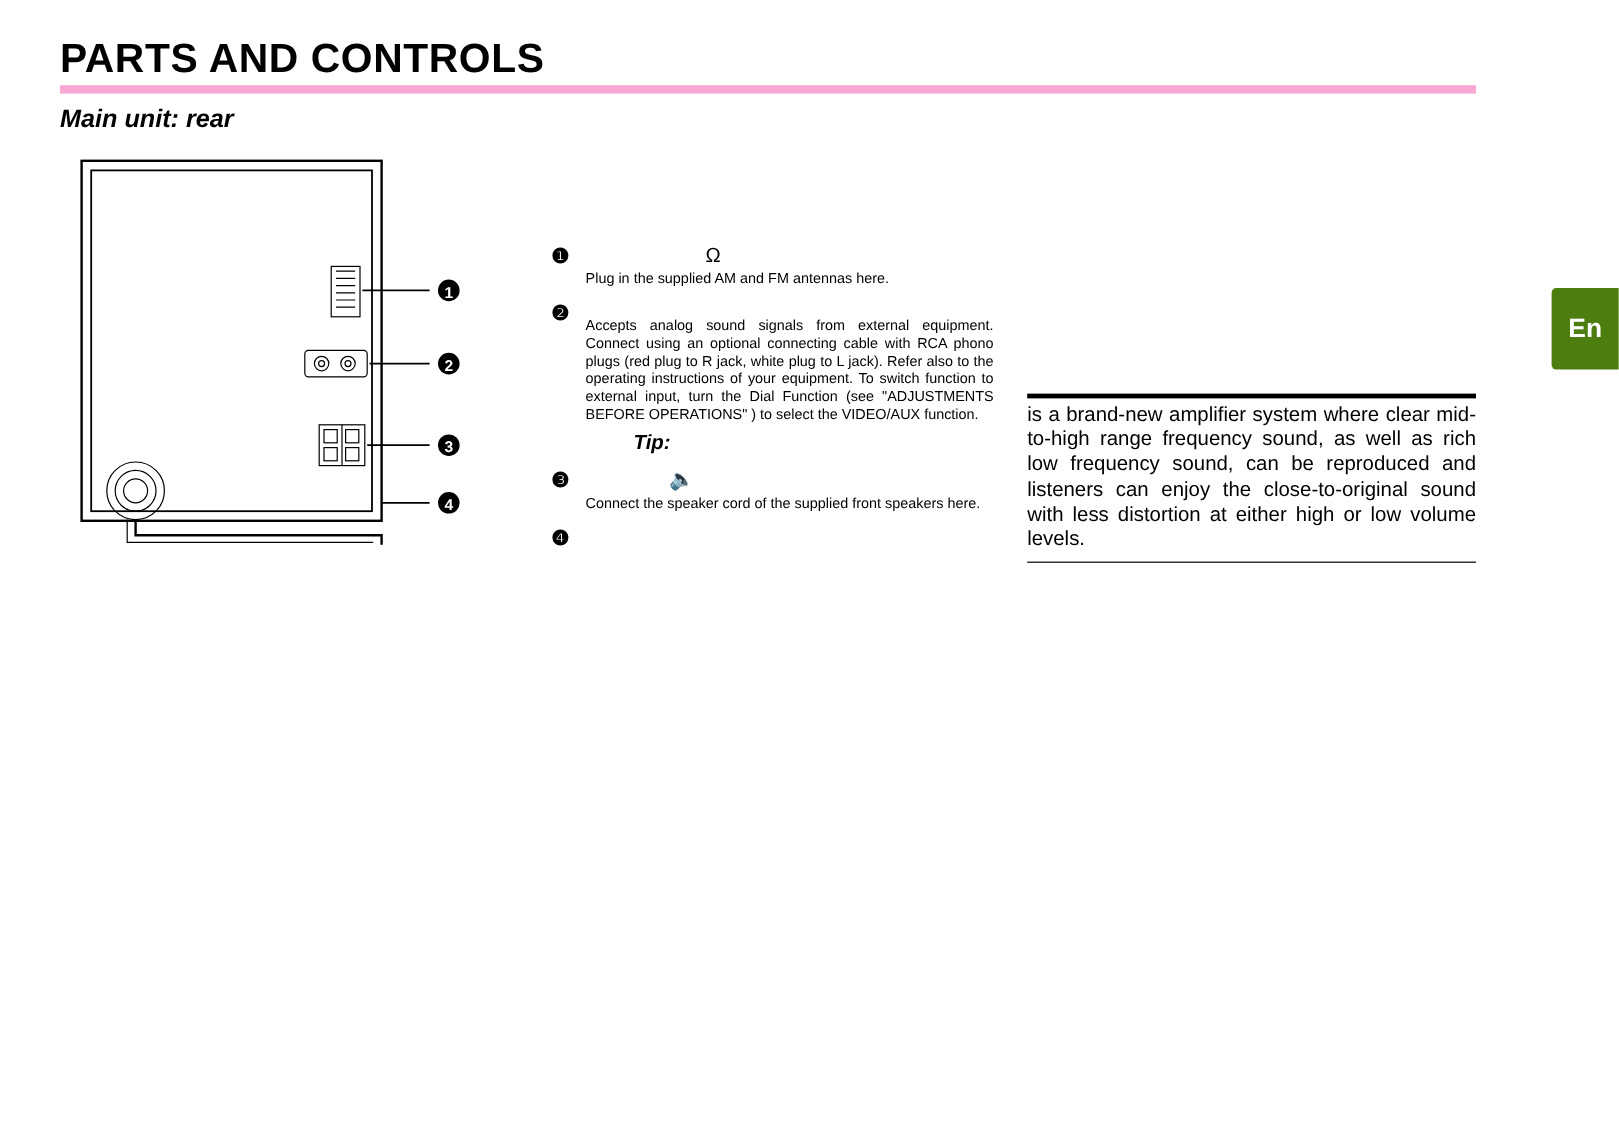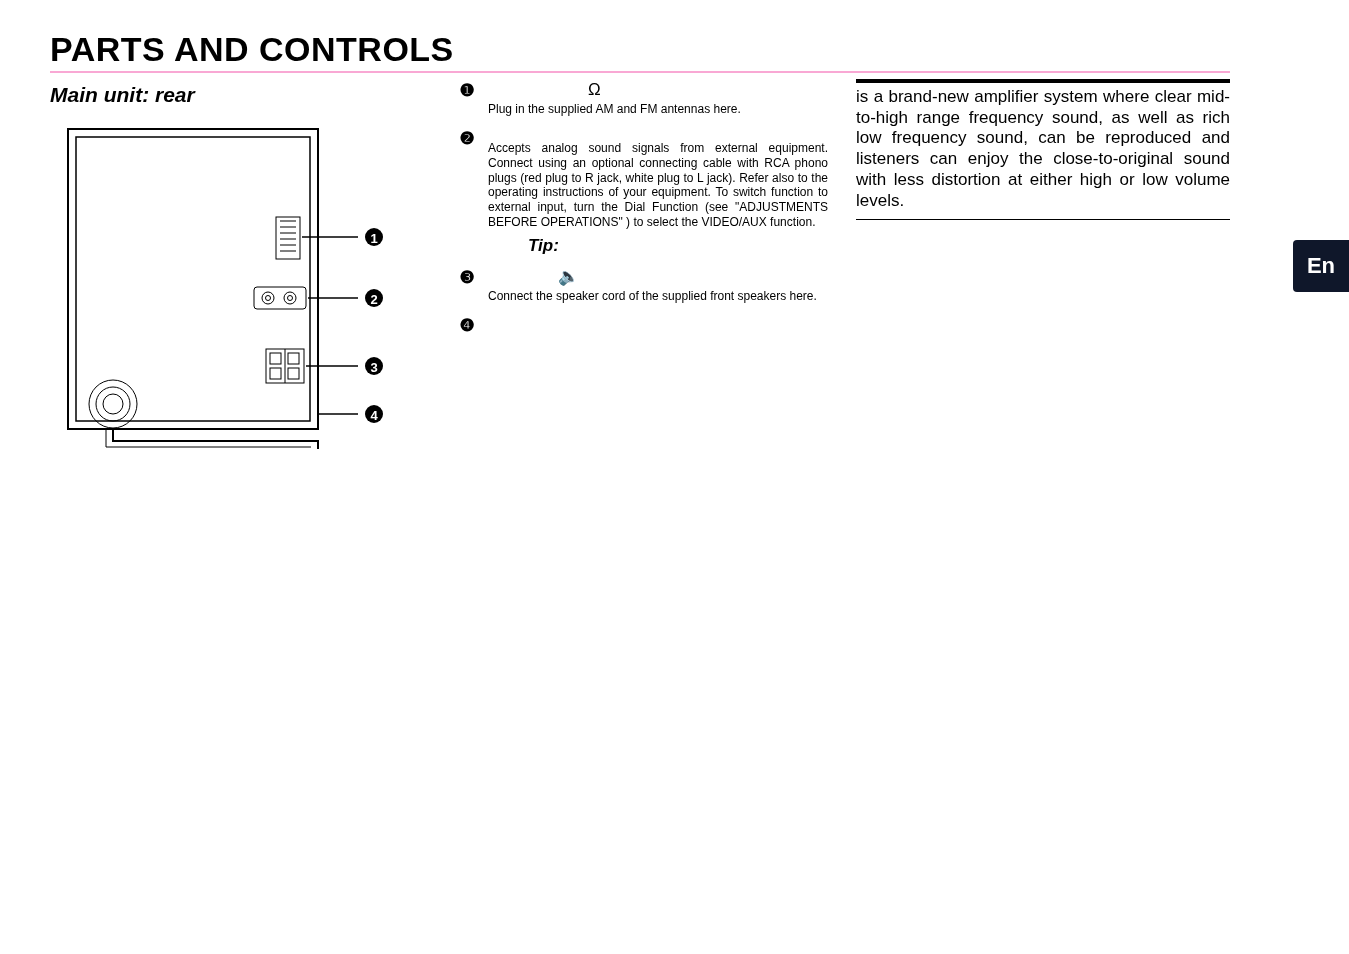--- a/index.html
+++ b/index.html
@@ -10,29 +10,30 @@
     width: 1349px;
     height: 954px;
     position: relative;
     padding: 30px 50px;
   }
   .page-title {
     font-family: "Arial Black", Arial, sans-serif;
     font-weight: 900;
     font-size: 34px;
     letter-spacing: 0.5px;
-    border-bottom: 2px solid #f9a8d4;
+    border-bottom: 7px solid #f9a8d4;
     padding-bottom: 2px;
     margin-bottom: 6px;
     width: 1180px;
   }
   .columns {
     display: flex;
     gap: 28px;
     width: 1180px;
+    align-items: flex-end;
   }
   .col-left { width: 380px; flex: 0 0 380px; }
   .col-mid { width: 370px; flex: 0 0 370px; }
   .col-right { flex: 1; }
   .subhead {
     font-style: italic;
     font-weight: 900;
     font-size: 21px;
     margin-top: 4px;
     margin-bottom: 12px;
@@ -87,22 +88,22 @@
     font-size: 17px;
     margin-top: 6px;
     margin-left: 40px;
   }
   .inline-glyph { font-weight: 400; }
   .lang-tab {
     position: absolute;
     right: 0;
     top: 240px;
     width: 56px;
-    height: 52px;
-    background: #0f172a;
+    height: 68px;
+    background: #4d7c0f;
     color: #fff;
     font-weight: 700;
     font-size: 22px;
     display: flex;
     align-items: center;
     justify-content: center;
     border-radius: 4px 0 0 4px;
   }
   
   .diagram {

